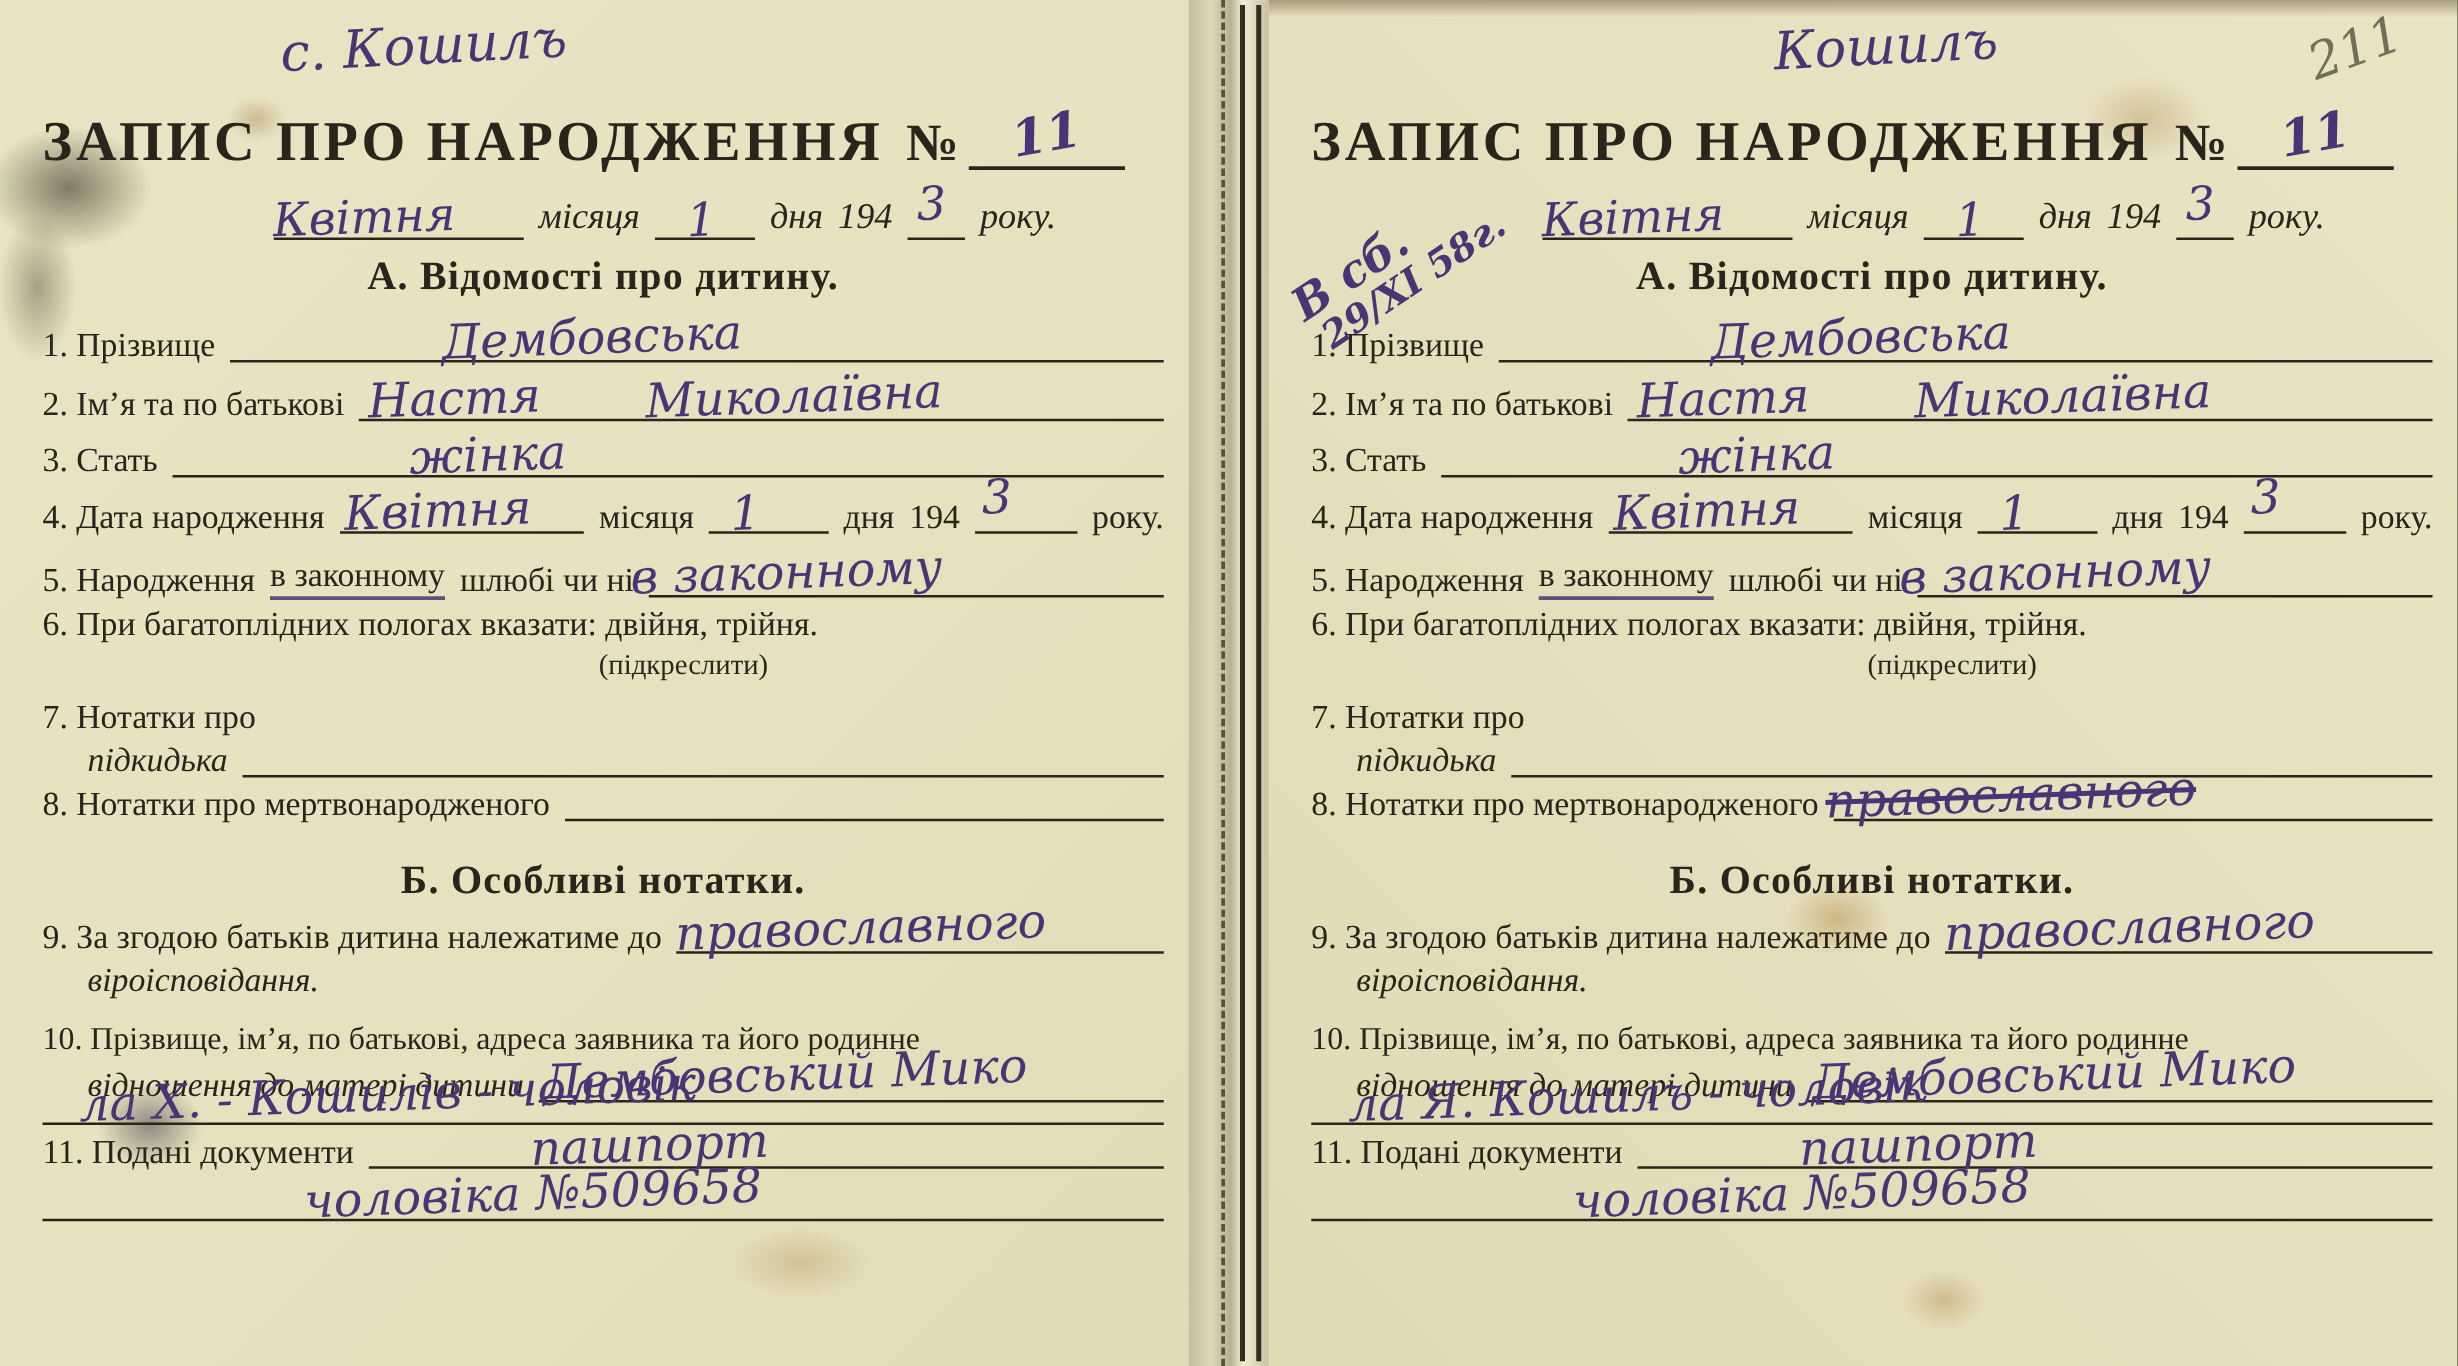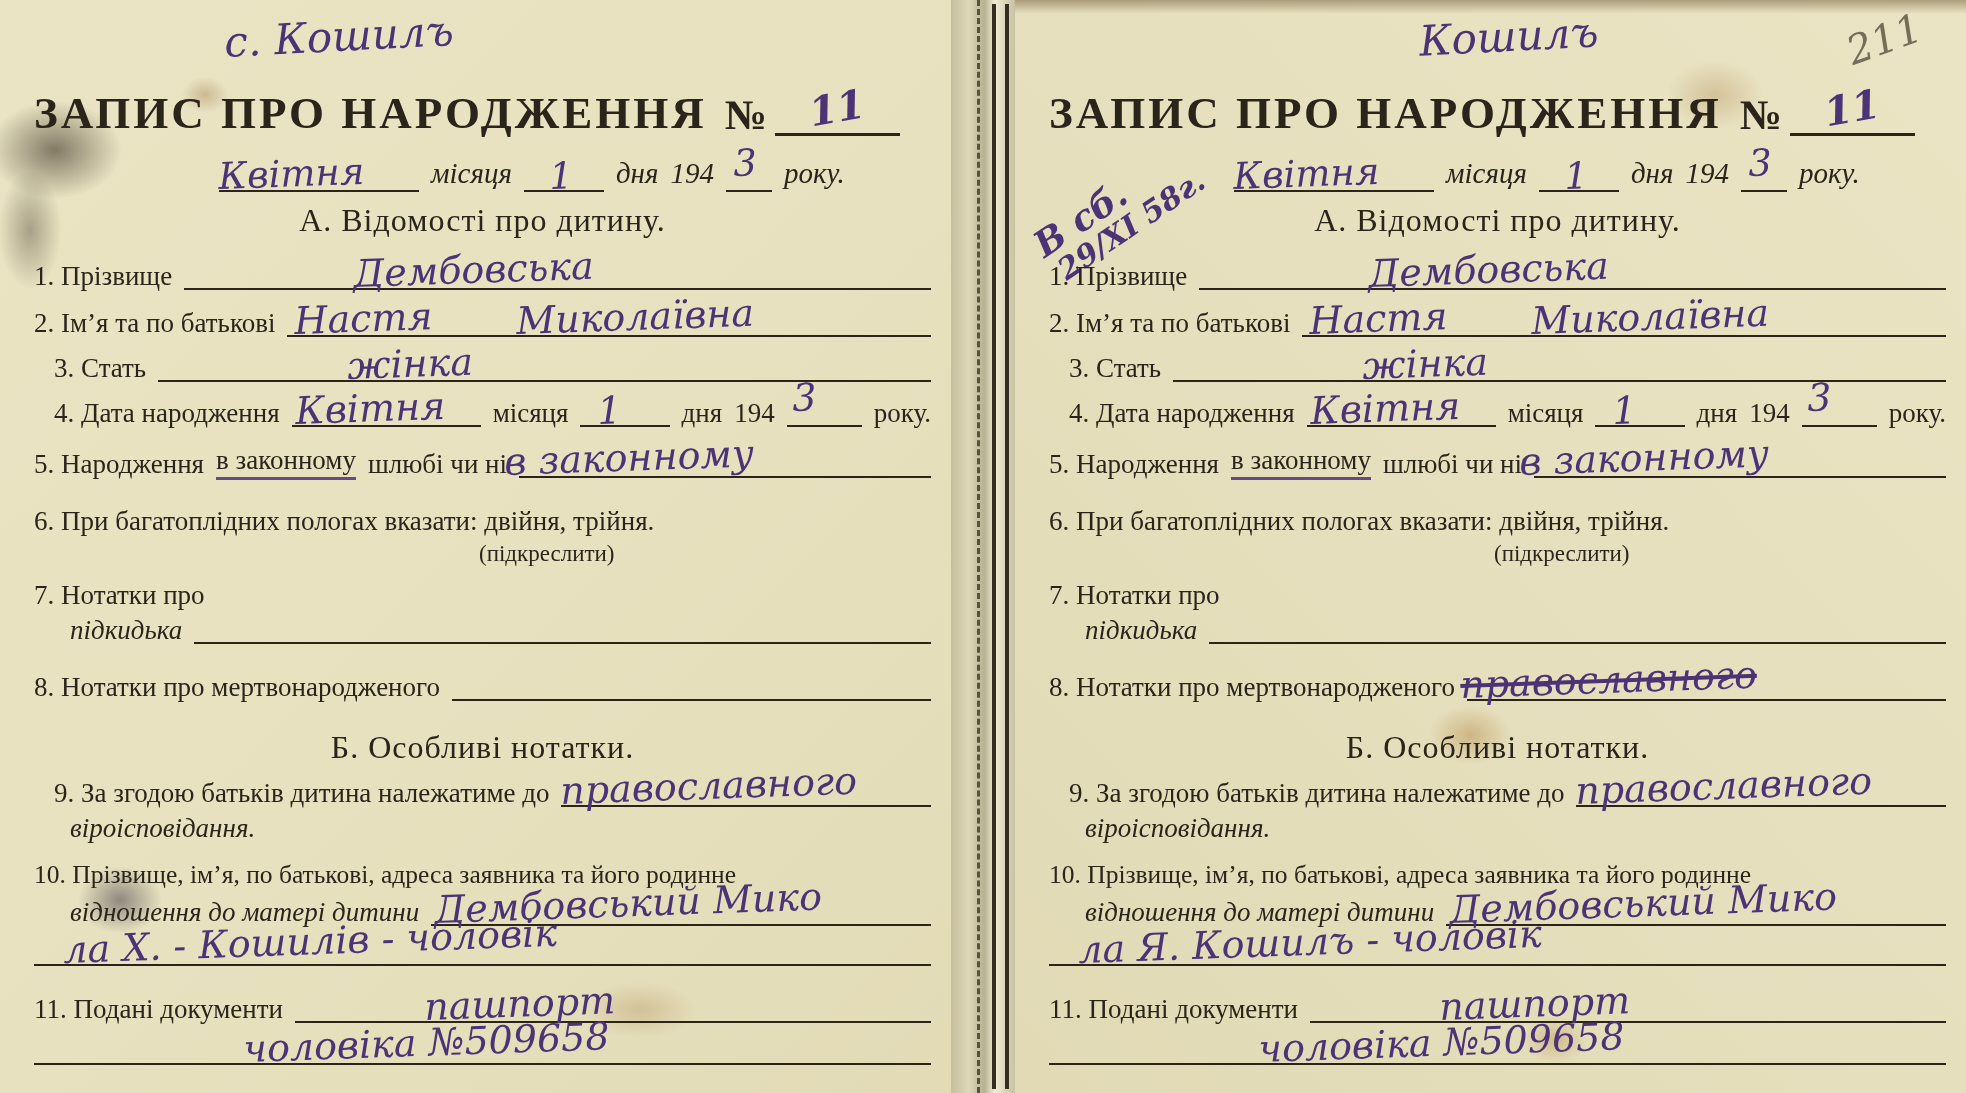--- a/index.html
+++ b/index.html
@@ -52,30 +52,30 @@
   .no-line .hw{position:absolute;left:34px;bottom:2px;font-size:40px;font-weight:bold;transform:rotate(-10deg);}
 
   .date-row{display:flex;align-items:flex-end;column-gap:12px;white-space:nowrap;
     font-size:29px;font-style:italic;height:56px;padding-left:185px;}
   .date-row .lbl{line-height:1.1;margin-bottom:2px;}
   .fill{position:relative;border-bottom:2px solid #2c2418;height:10px;}
   .fill .hw{position:absolute;bottom:-5px;font-size:37px;line-height:1;white-space:nowrap;transform:rotate(-2deg);transform-origin:left bottom;}
   .w200{width:200px;} .w80{width:80px;} .w46{width:46px;} .w160{width:160px;} .w60{width:60px;}
   .fill.raise .hw{bottom:8px;}
 
-  .sec{font-weight:normal;font-size:32px;text-align:center;letter-spacing:1px;}
+  .sec{font-weight:bold;font-size:32px;text-align:center;letter-spacing:1px;}
   .sec.a{margin-top:10px;}
   .sec.b{margin-top:24px;margin-bottom:6px;}
 
   .row{display:flex;align-items:flex-end;column-gap:12px;white-space:nowrap;font-size:27px;line-height:1.15;}
   .row .lbl{margin-bottom:2px;}
   .row .fill{flex:1 1 auto;margin-bottom:4px;}
   .row .fill .hw{font-size:38px;}
-  .mt22{margin-top:22px;} .mt14{margin-top:14px;} .mt12{margin-top:12px;margin-left:20px;} .mt10{margin-top:10px;}
-  .mt18{margin-top:24px;} .mt6{margin-top:6px;align-items:flex-end;} .mt2{margin-top:2px;} .mt26{margin-top:26px;}
+  .mt22{margin-top:22px;} .mt14{margin-top:14px;} .mt12{margin-top:12px;} .mt10{margin-top:10px;}
+  .mt18{margin-top:2px;} .mt6{margin-top:6px;align-items:flex-end;} .mt2{margin-top:2px;} .mt26{margin-top:26px;}
   .indent{padding-left:36px;font-style:italic;}
   .small-note{font-size:23px;padding-left:445px;}
   .cond{font-size:25.5px;}
   .und{border-bottom:3px solid rgba(76,51,118,.85);padding-bottom:1px;}
   .struck{text-decoration:line-through;text-decoration-thickness:4px;text-decoration-color:#4c3376;}
   .hw2{position:absolute;bottom:-5px;font-size:38px;line-height:1;white-space:nowrap;transform:rotate(-2deg);}
 
   .corner-pencil{position:absolute;top:16px;right:44px;font-family:"DejaVu Serif",serif;font-style:italic;
     font-size:40px;color:#736d5a;transform:rotate(-20deg);}
   .margin-note{position:absolute;top:178px;left:16px;transform:rotate(-34deg);line-height:1.02;}

